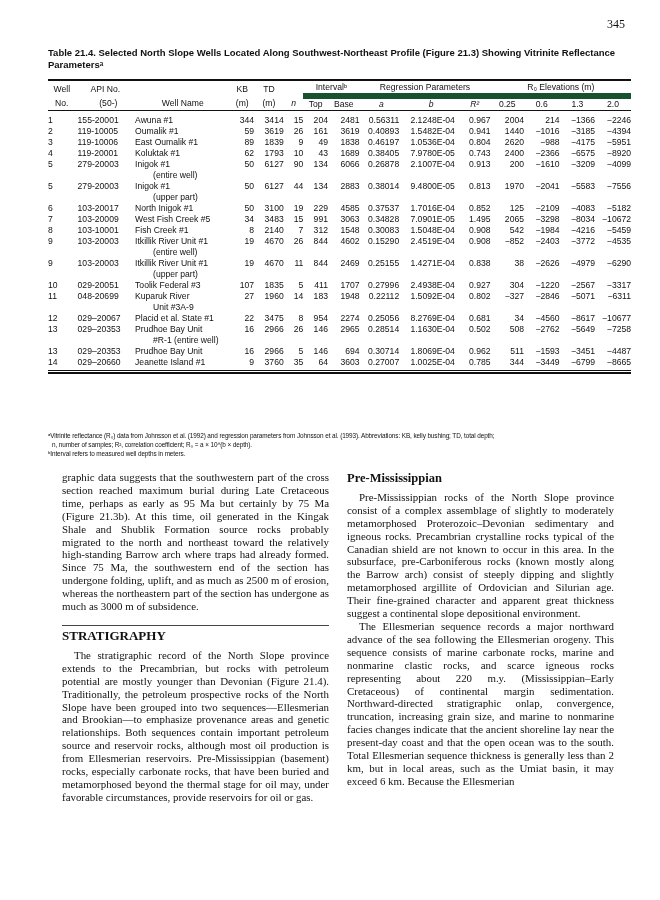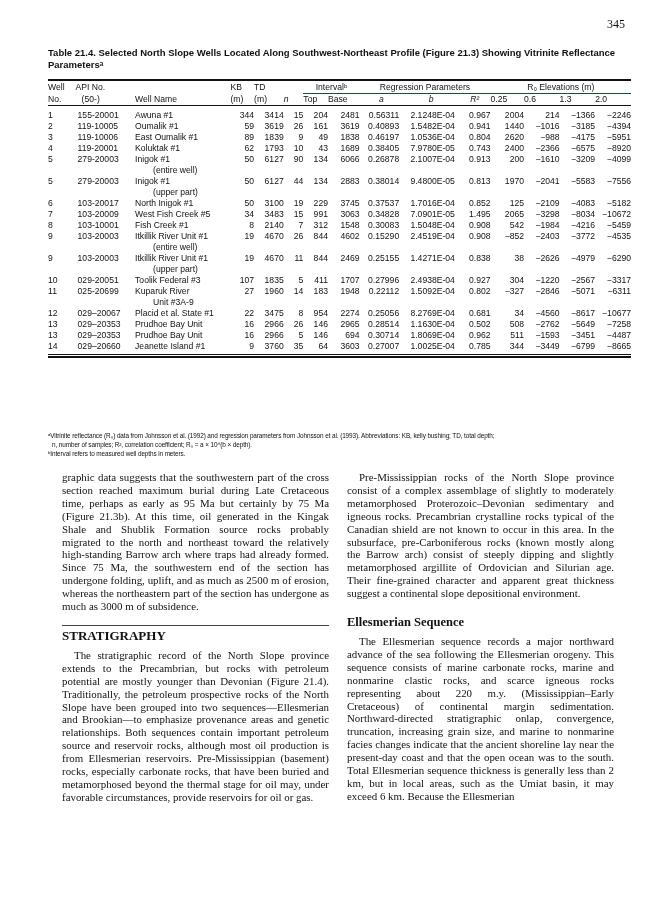--- a/index.html
+++ b/index.html
@@ -4,25 +4,25 @@
 <style>
   html, body { margin: 0; padding: 0; background: #fff; }
   body { width: 660px; height: 900px; position: relative; overflow: hidden; color: #111; }
   .running-head { position: absolute; top: 17px; left: 240px; width: 385px; font-family: "Liberation Serif", serif; font-style: italic; font-size: 12px; }
   .running-head .page-no { position: absolute; right: 0; top: 0; font-style: normal; }
   .table-caption { position: absolute; top: 47px; left: 48px; width: 580px; font-family: "Liberation Sans", sans-serif; font-weight: bold; font-size: 9.5px; line-height: 12px; }
   .table-wrap { position: absolute; top: 79px; left: 48px; width: 583px; }
   .rule-thick { height: 2px; background: #111; margin-bottom: 1px; }
   .rule-thin { height: 1px; background: #111; }
   table.data { width: 100%; border-collapse: collapse; font-family: "Liberation Sans", sans-serif; font-size: 8.6px; line-height: 11px; }
-  table.data th { font-weight: normal; padding: 0; text-align: left; }
+  table.data th { font-weight: normal; padding: 0; text-align: center; }
   table.data td { padding: 0; vertical-align: top; white-space: nowrap; }
   .r { text-align: right; }
   .c { text-align: center !important; }
-  .grp { border-bottom: 1px solid #14532d; }
+  .grp { border-bottom: 6px solid #14532d; }
   .hdr2 th { padding-bottom: 2px; border-bottom: 1px solid #111; }
   .sub td { padding-left: 10px; }
   .footnotes { position: absolute; top: 431px; left: 48px; width: 590px; font-family: "Liberation Sans", sans-serif; font-size: 6.4px; line-height: 9px; letter-spacing: -0.1px; }
   .col { position: absolute; font-family: "Liberation Serif", serif; font-size: 10.9px; line-height: 12.9px; text-align: justify; }
   .col-left { top: 471px; left: 62px; width: 267px; }
   .col-right { top: 471px; left: 347px; width: 267px; }
   .col p { margin: 0; text-indent: 12px; }
   .col p.noindent { text-indent: 0; }
   .section-rule { height: 1px; background: #444; margin: 12px 0 3px 0; }
   .h1 { font-family: "Liberation Serif", serif; font-weight: bold; font-size: 13px; margin: 4px 0 6px 0; }
@@ -201,21 +201,21 @@
           <td colspan="13" style="padding-left: 18px;">(upper part)</td>
         </tr>
         <tr>
           <td>6</td>
           <td style="padding-left: 2px;">103-20017</td>
           <td>North Inigok #1</td>
           <td class="r">50</td>
           <td class="r">3100</td>
           <td class="r">19</td>
           <td class="r">229</td>
-          <td class="r">3745</td>
+          <td class="r">4585</td>
           <td class="r" style="padding-right: 4px;">0.37537</td>
           <td class="r" style="padding-right: 4px;">1.7016E-04</td>
           <td class="r">0.852</td>
           <td class="r">125</td>
           <td class="r">−2109</td>
           <td class="r">−4083</td>
           <td class="r">−5182</td>
         </tr>
         <tr>
           <td>7</td>
@@ -307,21 +307,21 @@
           <td class="r" style="padding-right: 4px;">0.27996</td>
           <td class="r" style="padding-right: 4px;">2.4938E-04</td>
           <td class="r">0.927</td>
           <td class="r">304</td>
           <td class="r">−1220</td>
           <td class="r">−2567</td>
           <td class="r">−3317</td>
         </tr>
         <tr>
           <td>11</td>
-          <td style="padding-left: 2px;">025-20699</td>
+          <td style="padding-left: 2px;">048-20699</td>
           <td>Kuparuk River</td>
           <td class="r">27</td>
           <td class="r">1960</td>
           <td class="r">14</td>
           <td class="r">183</td>
           <td class="r">1948</td>
           <td class="r" style="padding-right: 4px;">0.22112</td>
           <td class="r" style="padding-right: 4px;">1.5092E-04</td>
           <td class="r">0.802</td>
           <td class="r">−327</td>
@@ -361,20 +361,25 @@
           <td class="r">146</td>
           <td class="r">2965</td>
           <td class="r" style="padding-right: 4px;">0.28514</td>
           <td class="r" style="padding-right: 4px;">1.1630E-04</td>
           <td class="r">0.502</td>
           <td class="r">508</td>
           <td class="r">−2762</td>
           <td class="r">−5649</td>
           <td class="r">−7258</td>
         </tr>
+        <tr class="sub">
+          <td style="padding-left: 0px;"></td>
+          <td style="padding-left: 0px;"></td>
+          <td colspan="13" style="padding-left: 18px;">#R-1 (entire well)</td>
+        </tr>
         <tr>
           <td>13</td>
           <td style="padding-left: 2px;">029–20353</td>
           <td>Prudhoe Bay Unit</td>
           <td class="r">16</td>
           <td class="r">2966</td>
           <td class="r">5</td>
           <td class="r">146</td>
           <td class="r">694</td>
           <td class="r" style="padding-right: 4px;">0.30714</td>
@@ -415,16 +420,16 @@
 </div>
 
 <div class="col col-left">
   <p class="noindent">graphic data suggests that the southwestern part of the cross section reached maximum burial during Late Cretaceous time, perhaps as early as 95 Ma but certainly by 75 Ma (Figure 21.3b). At this time, oil generated in the Kingak Shale and Shublik Formation source rocks probably migrated to the north and northeast toward the relatively high-standing Barrow arch where traps had already formed. Since 75 Ma, the southwestern end of the section has undergone folding, uplift, and as much as 2500 m of erosion, whereas the northeastern part of the section has undergone as much as 3000 m of subsidence.</p>
   <div class="section-rule"></div>
   <div class="h1">STRATIGRAPHY</div>
   <p>The stratigraphic record of the North Slope province extends to the Precambrian, but rocks with petroleum potential are mostly younger than Devonian (Figure 21.4). Traditionally, the petroleum prospective rocks of the North Slope have been grouped into two sequences—Ellesmerian and Brookian—to emphasize provenance areas and genetic relationships. Both sequences contain important petroleum source and reservoir rocks, although most oil production is from Ellesmerian reservoirs. Pre-Mississippian (basement) rocks, especially carbonate rocks, that have been buried and metamorphosed beyond the thermal stage for oil may, under favorable circumstances, provide reservoirs for oil or gas.</p>
 </div>
 
 <div class="col col-right">
+  <div class="h2" style="margin-top:1px">Pre-Mississippian</div>
   <p>Pre-Mississippian rocks of the North Slope province consist of a complex assemblage of slightly to moderately metamorphosed Proterozoic–Devonian sedimentary and igneous rocks. Precambrian crystalline rocks typical of the Canadian shield are not known to occur in this area. In the subsurface, pre-Carboniferous rocks (known mostly along the Barrow arch) consist of steeply dipping and slightly metamorphosed argillite of Ordovician and Silurian age. Their fine-grained character and apparent great thickness suggest a continental slope depositional environment.</p>
-  <div class="h2" style="margin-top:16px">Ellesmerian Sequence</div>
   <p>The Ellesmerian sequence records a major northward advance of the sea following the Ellesmerian orogeny. This sequence consists of marine carbonate rocks, marine and nonmarine clastic rocks, and scarce igneous rocks representing about 220 m.y. (Mississippian–Early Cretaceous) of continental margin sedimentation. Northward-directed stratigraphic onlap, convergence, truncation, increasing grain size, and marine to nonmarine facies changes indicate that the ancient shoreline lay near the present-day coast and that the open ocean was to the south. Total Ellesmerian sequence thickness is generally less than 2 km, but in local areas, such as the Umiat basin, it may exceed 6 km. Because the Ellesmerian</p>
 </div>
 
 </body></html>

